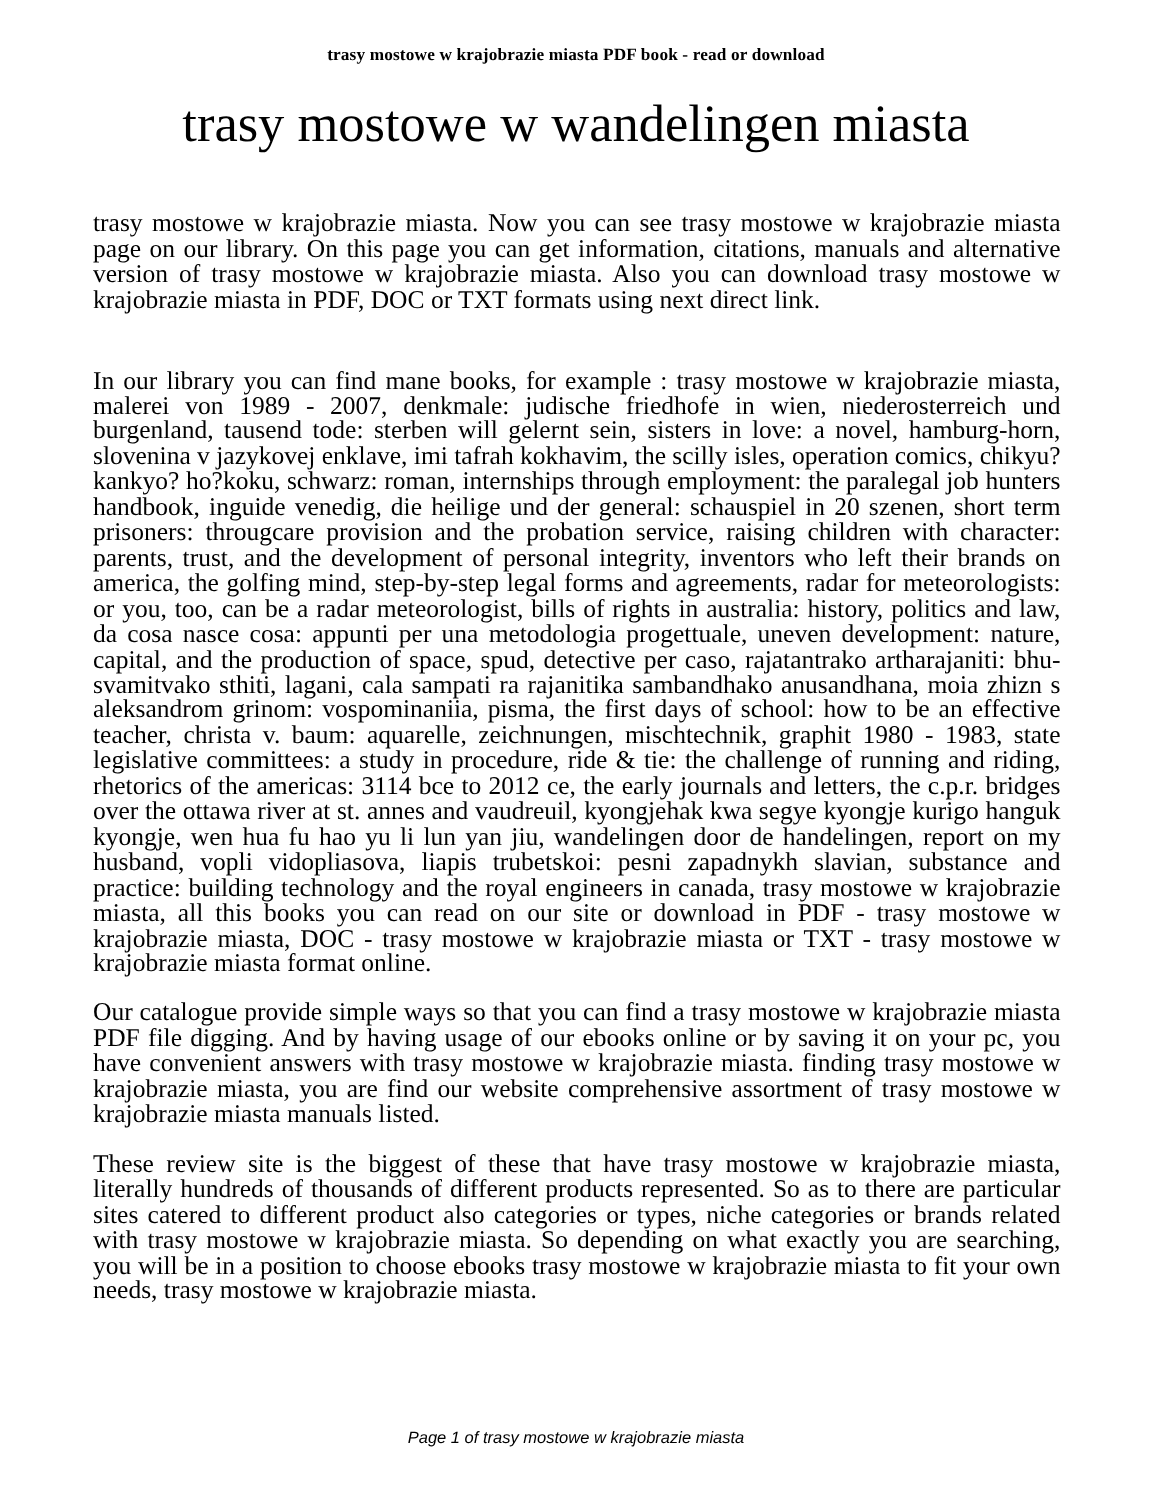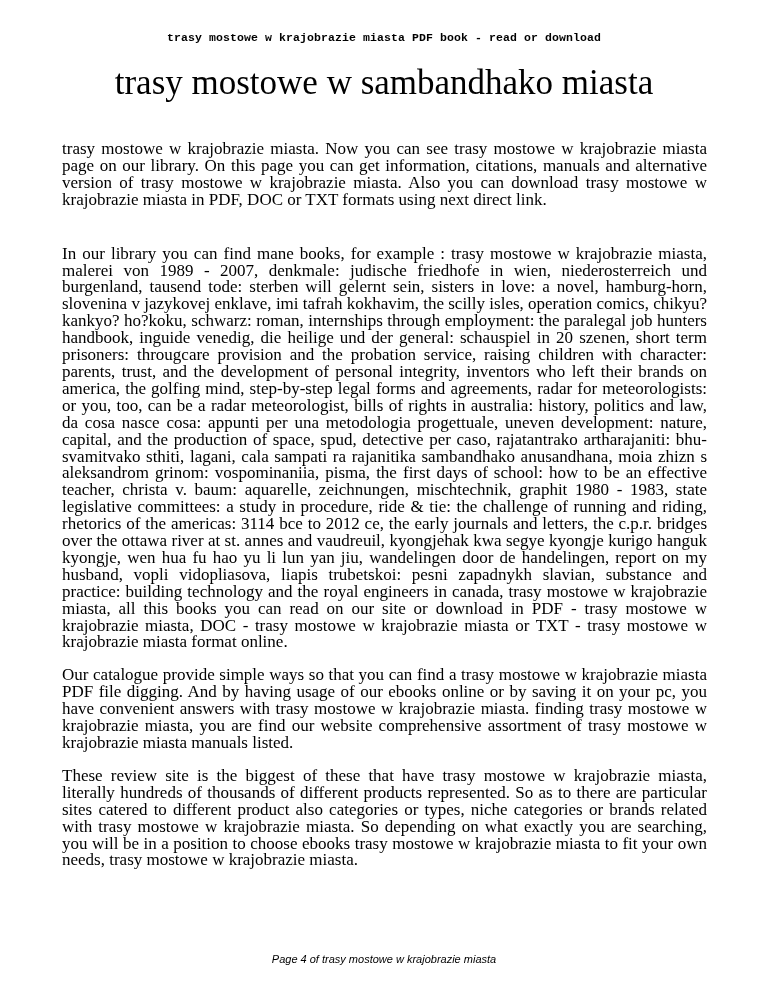--- a/index.html
+++ b/index.html
@@ -16,21 +16,21 @@
     font-family: "Liberation Serif", serif;
     overflow: hidden;
     box-sizing: border-box;
   }
   .doc-header {
     position: absolute;
     top: 31px;
     left: 0;
     width: 100%;
     text-align: center;
-    font-family: Liberation Mono, monospace;
+    font-family: Liberation Serif, serif;
     font-weight: bold;
     font-size: 11.5px;
     letter-spacing: 0.1px;
   }
   .doc-title {
     position: absolute;
     top: 64px;
     left: 0;
     width: 100%;
     margin: 0;
@@ -66,24 +66,24 @@
     font-size: 11px;
   }
 </style>
 </head>
 <body>
 
 <div class="page">
 
   <div class="doc-header">trasy mostowe w krajobrazie miasta PDF book - read or download</div>
 
-  <h1 class="doc-title">trasy mostowe w sambandhako miasta</h1>
+  <h1 class="doc-title">trasy mostowe w wandelingen miasta</h1>
 
   <div class="doc-body">
     <p class="para para-lead">trasy mostowe w krajobrazie miasta. Now you can see trasy mostowe w krajobrazie miasta page on our library. On this page you can get information, citations, manuals and alternative version of trasy mostowe w krajobrazie miasta. Also you can download trasy mostowe w krajobrazie miasta in PDF, DOC or TXT formats using next direct link.</p>
     <p class="para">In our library you can find mane books, for example : trasy mostowe w krajobrazie miasta, malerei von 1989 - 2007, denkmale: judische friedhofe in wien, niederosterreich und burgenland, tausend tode: sterben will gelernt sein, sisters in love: a novel, hamburg-horn, slovenina v jazykovej enklave, imi tafrah kokhavim, the scilly isles, operation comics, chikyu? kankyo? ho?koku, schwarz: roman, internships through employment: the paralegal job hunters handbook, inguide venedig, die heilige und der general: schauspiel in 20 szenen, short term prisoners: througcare provision and the probation service, raising children with character: parents, trust, and the development of personal integrity, inventors who left their brands on america, the golfing mind, step-by-step legal forms and agreements, radar for meteorologists: or you, too, can be a radar meteorologist, bills of rights in australia: history, politics and law, da cosa nasce cosa: appunti per una metodologia progettuale, uneven development: nature, capital, and the production of space, spud, detective per caso, rajatantrako artharajaniti: bhu-svamitvako sthiti, lagani, cala sampati ra rajanitika sambandhako anusandhana, moia zhizn s aleksandrom grinom: vospominaniia, pisma, the first days of school: how to be an effective teacher, christa v. baum: aquarelle, zeichnungen, mischtechnik, graphit 1980 - 1983, state legislative committees: a study in procedure, ride &amp; tie: the challenge of running and riding, rhetorics of the americas: 3114 bce to 2012 ce, the early journals and letters, the c.p.r. bridges over the ottawa river at st. annes and vaudreuil, kyongjehak kwa segye kyongje kurigo hanguk kyongje, wen hua fu hao yu li lun yan jiu, wandelingen door de handelingen, report on my husband, vopli vidopliasova, liapis trubetskoi: pesni zapadnykh slavian, substance and practice: building technology and the royal engineers in canada,  trasy mostowe w krajobrazie miasta, all this books you can read on our site or download in PDF - trasy mostowe w krajobrazie miasta, DOC - trasy mostowe w krajobrazie miasta or TXT - trasy mostowe w krajobrazie miasta format online.</p>
     <p class="para">Our catalogue provide simple ways so that you can find a trasy mostowe w krajobrazie miasta PDF file digging. And by having usage of our ebooks online or by saving it on your pc, you have convenient answers with trasy mostowe w krajobrazie miasta.  finding trasy mostowe w krajobrazie miasta, you are find our website  comprehensive assortment of trasy mostowe w krajobrazie miasta manuals listed.</p>
     <p class="para">These review site is the biggest of these that have trasy mostowe w krajobrazie miasta, literally hundreds of thousands of different products represented. So as to there are particular sites catered to different product also categories or types, niche categories or brands related with trasy mostowe w krajobrazie miasta. So depending on what exactly you are searching, you will be in a position to choose ebooks trasy mostowe w krajobrazie miasta to fit your own needs, trasy mostowe w krajobrazie miasta.</p>
   </div>
 
-  <div class="doc-footer">Page 4 of trasy mostowe w krajobrazie miasta</div>
+  <div class="doc-footer">Page 1 of trasy mostowe w krajobrazie miasta</div>
 
 </div>
 
 </body></html>

